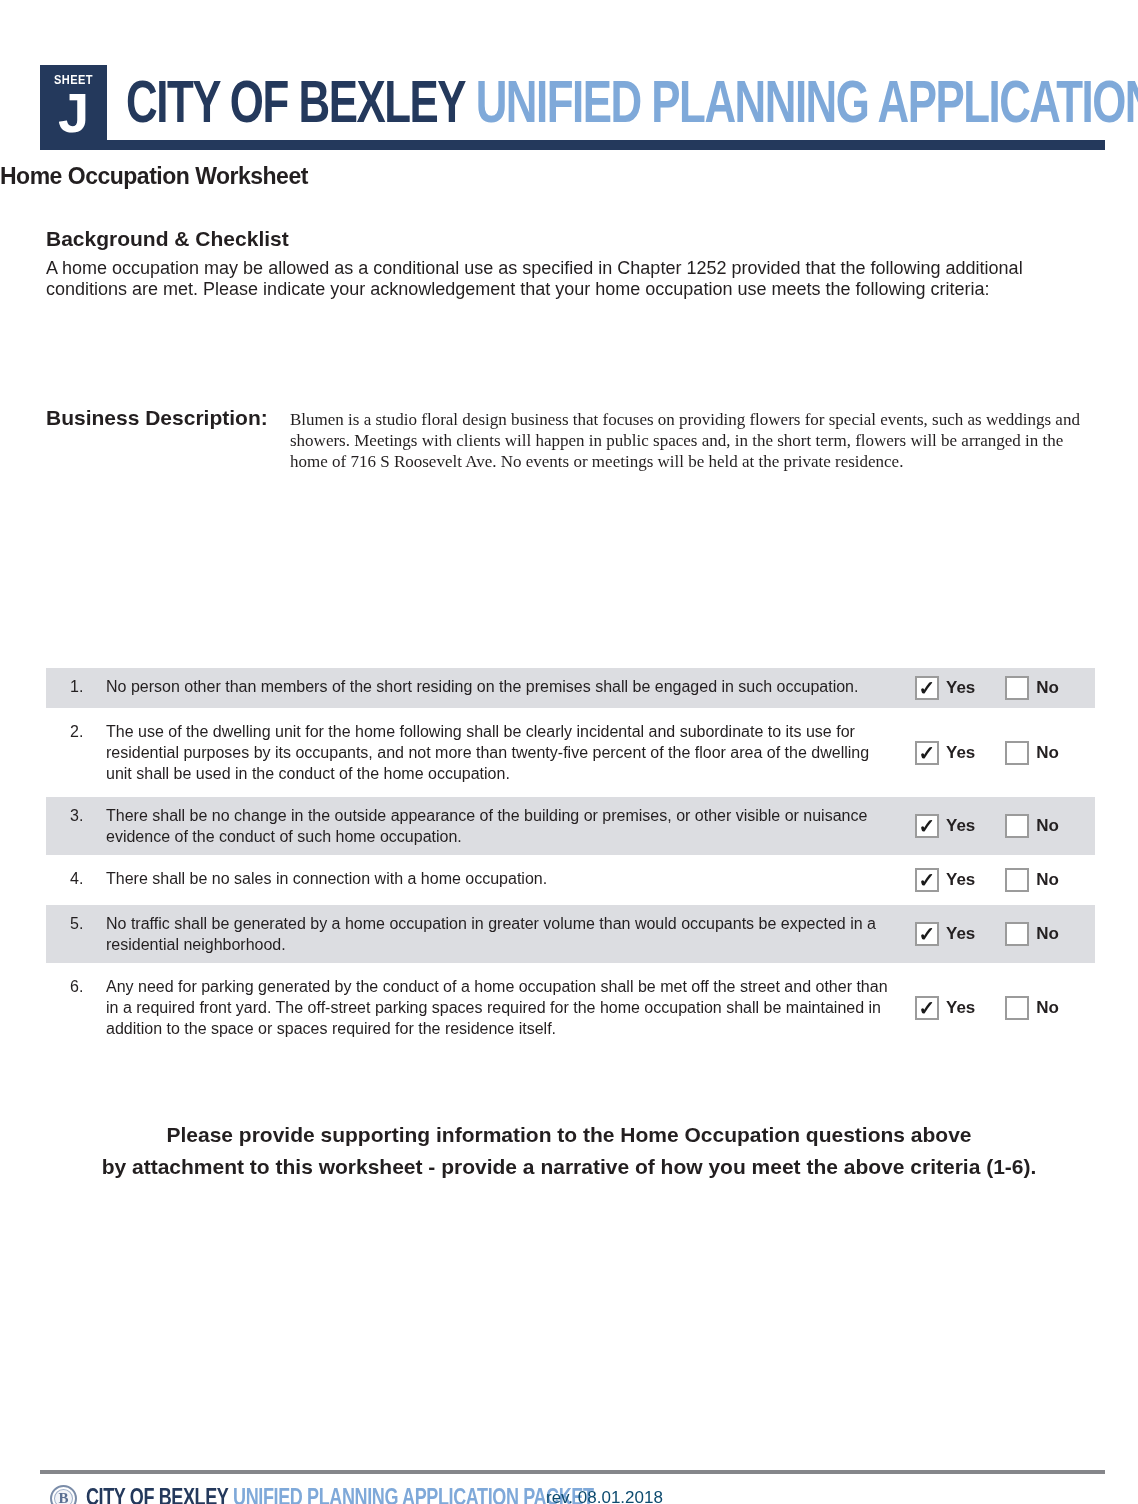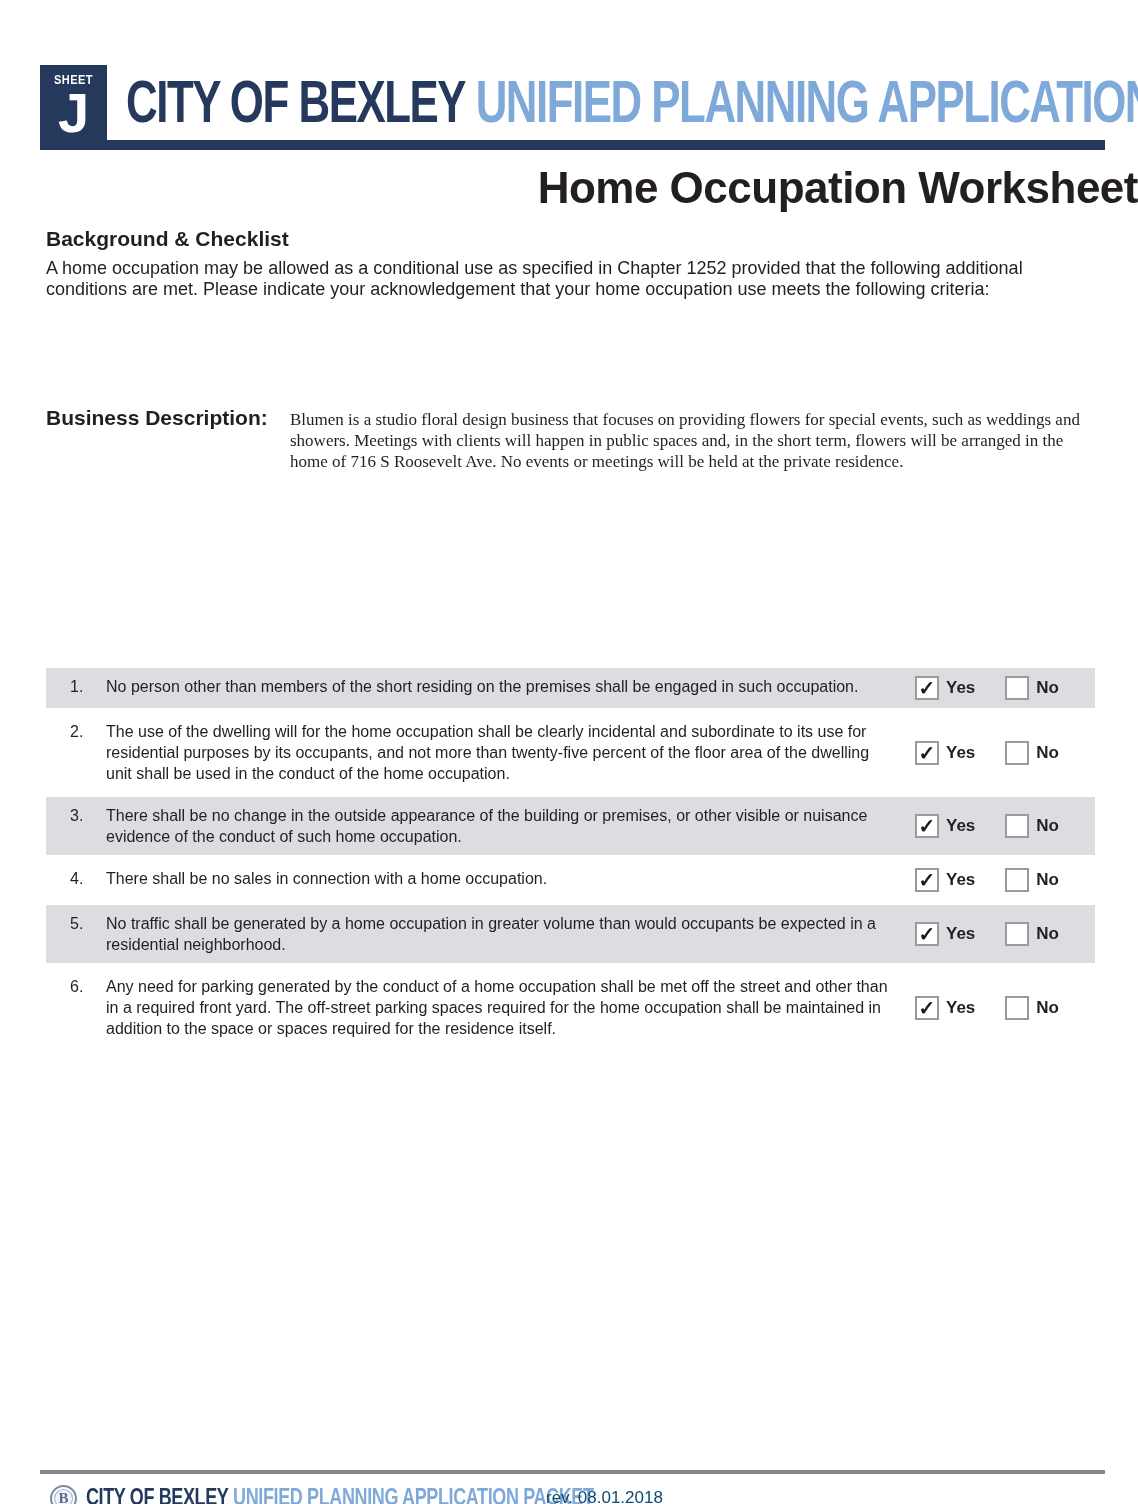--- a/index.html
+++ b/index.html
@@ -27,21 +27,21 @@
     position:absolute; left:86px; top:2px; white-space:nowrap;
     font-size:60px; font-weight:bold; letter-spacing:-2px;
     transform:scaleX(0.73); transform-origin:0 0;
   }
   .navy { color:#24395c; }
   .ltblue { color:#7fa9d9; }
 
   
   .page-title {
     position:absolute; top:140px; left:0; width:100%;
-    text-align:right; font-size:44px; font-weight:bold; letter-spacing:-0.5px;padding-left:19px;
+    text-align:left; font-size:23px; font-weight:bold; letter-spacing:-0.5px;
   }
   .bg-section { position:absolute; top:204px; left:46px; right:45px; }
   .bg-heading { font-size:21px; font-weight:bold; margin-bottom:7px; }
   .bg-body { font-size:18px; line-height:21px; }
 
   
   .field { position:absolute; left:46px; right:33px; display:flex; }
   .field-name { top:325px; }
   .field-desc { top:383px;justify-content:space-between; }
   .field-label { flex:0 0 244px; font-size:21px; font-weight:bold; }
@@ -134,21 +134,21 @@
         <span class="cb checked">✓</span>
         <span class="cb-label">Yes</span>
         <span class="cb cb-no"></span>
         <span class="cb-label">No</span>
       </span>
     </div>
 
     <div class="row">
       <div class="row-body">
         <span class="num">2.</span>
-        <span class="txt">The use of the dwelling will for the home occupation shall be clearly incidental and subordinate to its use for residential purposes by its occupants, and not more than twenty-five percent of the floor area of the dwelling unit shall be used in the conduct of the home occupation.</span>
+        <span class="txt">The use of the dwelling unit for the home following shall be clearly incidental and subordinate to its use for residential purposes by its occupants, and not more than twenty-five percent of the floor area of the dwelling unit shall be used in the conduct of the home occupation.</span>
       </div>
       <span class="choices">
         <span class="cb checked">✓</span>
         <span class="cb-label">Yes</span>
         <span class="cb cb-no"></span>
         <span class="cb-label">No</span>
       </span>
     </div>
 
     <div class="row gray">
@@ -198,20 +198,24 @@
       <span class="choices">
         <span class="cb checked">✓</span>
         <span class="cb-label">Yes</span>
         <span class="cb cb-no"></span>
         <span class="cb-label">No</span>
       </span>
     </div>
 
   </div>
 
+  <div class="closing">
+    <div>Please provide supporting information to the Home Occupation questions above</div>
+    <div>by attachment to this worksheet - provide a narrative of how you meet the above criteria (1-6).</div>
+  </div>
 
   <div class="footer">
     <div class="footer-rule"></div>
     <div class="footer-line">
       <span class="seal">
           <span class="seal-b">B</span>
         </span>
       <span class="footer-brand"><span class="navy">CITY OF BEXLEY</span>&nbsp;<span class="ltblue">UNIFIED PLANNING APPLICATION PACKET</span></span>
       <span class="footer-rev">rev. 08.01.2018</span>
     </div>

